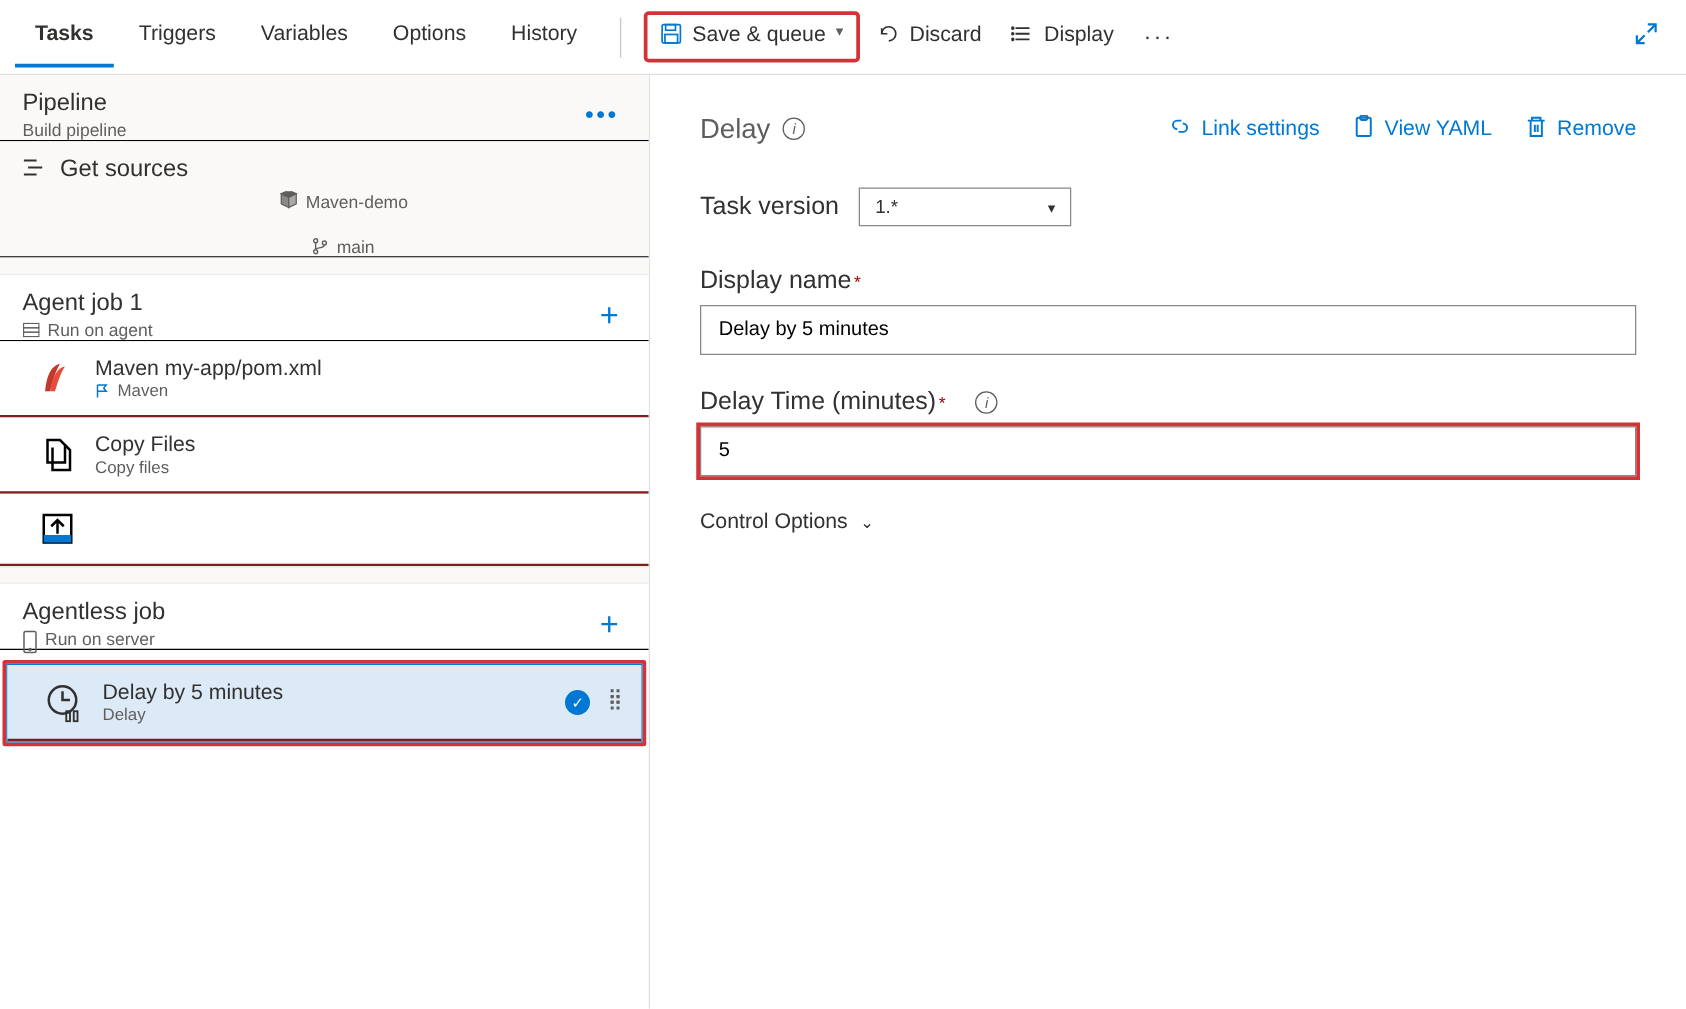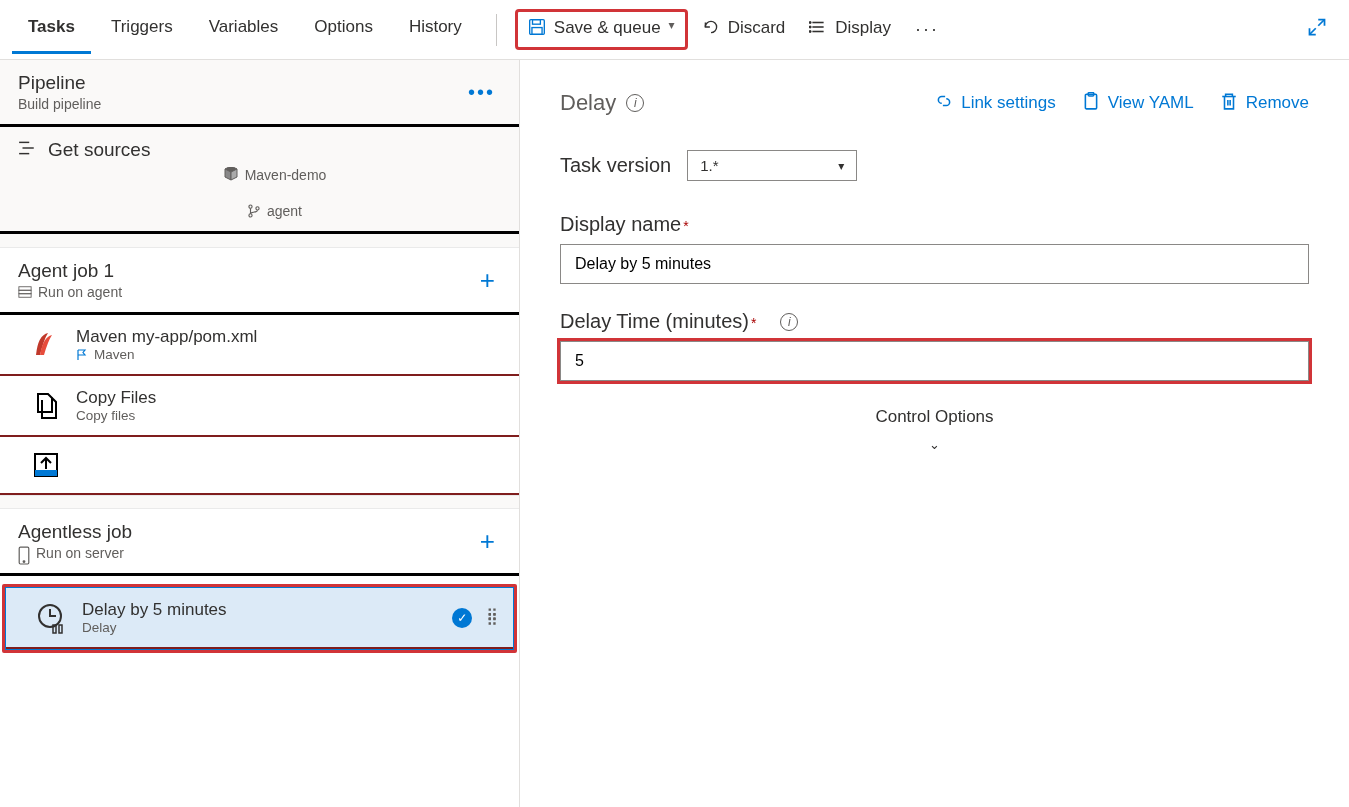--- a/index.html
+++ b/index.html
@@ -17,21 +17,21 @@
   .hl-red { border: 3px solid #d13438; border-radius: 4px; }
   .spacer { flex: 1; }
   .expand-ic svg { color: #0078d4; width:20px; height:20px; }
 
   
   .main { flex: 1; display: flex; }
   .left { width: 520px; border-right: 1px solid #e1dfdd; background: #fff; overflow: auto; }
   .right { flex: 1; padding: 30px 40px; overflow: auto; }
 
   
-  .card { border-bottom: 3px solid #000000; padding: 12px 18px 12px 18px; background: #faf9f8; }
+  .card { border-bottom: 1px solid #000000; padding: 12px 18px 0 18px; background: #faf9f8; }
   .card.white { background: #fff; }
   .card .row1 { display: flex; align-items: center; justify-content: space-between; }
   .card .title { font-size: 19px; color: #323130; }
   .card .sub { font-size: 14px; color: #605e5c; margin-top: 2px; display: flex; align-items: center; gap: 6px; }
   .dots { color: #0078d4; font-size: 20px; letter-spacing: 2px; cursor: pointer; padding: 0 6px; }
   .plus { color: #0078d4; font-size: 26px; font-weight: 300; cursor: pointer; padding: 0 6px; }
   .subrow { display: flex; align-items: center; gap: 20px; margin-top: 6px; color: #605e5c; font-size: 14px; padding-left: 32px; }
 
   
   .task { display: flex; align-items: center; gap: 14px; padding: 12px 18px 12px 30px; border-bottom: 2px solid #7f1d1d; background: #fff; cursor: pointer; }
@@ -51,21 +51,21 @@
   .rlink { color: #0078d4; display: flex; align-items: center; gap: 8px; font-size: 17px; cursor: pointer; }
   .rlink svg { width:18px; height:18px; }
 
   .field-row { display: flex; align-items: center; gap: 16px; margin-bottom: 32px; }
   .lbl { font-size: 20px; color: #323130; }
   .req { color: #a80000; margin-left: 2px; }
   .dropdown { border: 1px solid #8a8886; padding: 6px 12px; min-width: 170px; display: flex; justify-content: space-between; align-items: center; font-size:15px; background:#fff; cursor:pointer; }
   .txtin { width: 100%; border: 1px solid #8a8886; padding: 10px 14px; font-size: 16px; font-family: inherit; }
   .field-block { margin-bottom: 26px; }
   .txtin.hl { outline: 3px solid #d13438; outline-offset: 0; }
-  .ctrl-opt { font-size: 17px; display: flex; align-items: center; gap: 10px; cursor: pointer; margin-top: 10px; flex-direction: column; }
+  .ctrl-opt { font-size: 17px; display: flex; align-items: center; gap: 10px; cursor: pointer; margin-top: 10px; }
   .info-ic { width:18px; height:18px; border:1.3px solid #605e5c; border-radius:50%; display:inline-flex; align-items:center; justify-content:center; font-size:12px; color:#605e5c; font-style:italic; }
   .flagic svg, .ic svg { width:100%; height:100%; }
 </style>
 </head>
 <body>
 
 <div class="app">
 
   <div class="top-tabs">
     <div class="tab active">Tasks</div>
@@ -167,21 +167,21 @@
               <span style="display:flex;align-items:center;gap:6px;">
                 <span style="width:14px;height:14px;">
                   <svg viewBox="0 0 16 16" fill="none" stroke="#605e5c" stroke-width="1.3">
                       <circle cx="4" cy="3" r="1.8"></circle>
                       <circle cx="4" cy="13" r="1.8"></circle>
                       <circle cx="12" cy="5" r="1.8"></circle>
                       <path d="M4 5 L4 11"></path>
                       <path d="M12 7 C12 10 4 9 4 11"></path>
                     </svg>
                 </span>
-                <span>agent</span>
+                <span>main</span>
               </span>
             </div>
           </div>
         </div>
       </div>
 
       <div style="height:14px; background:#faf9f8; border-bottom:1px solid #eaeaea;"></div>
 
       <div class="card white">
         <div class="row1">

